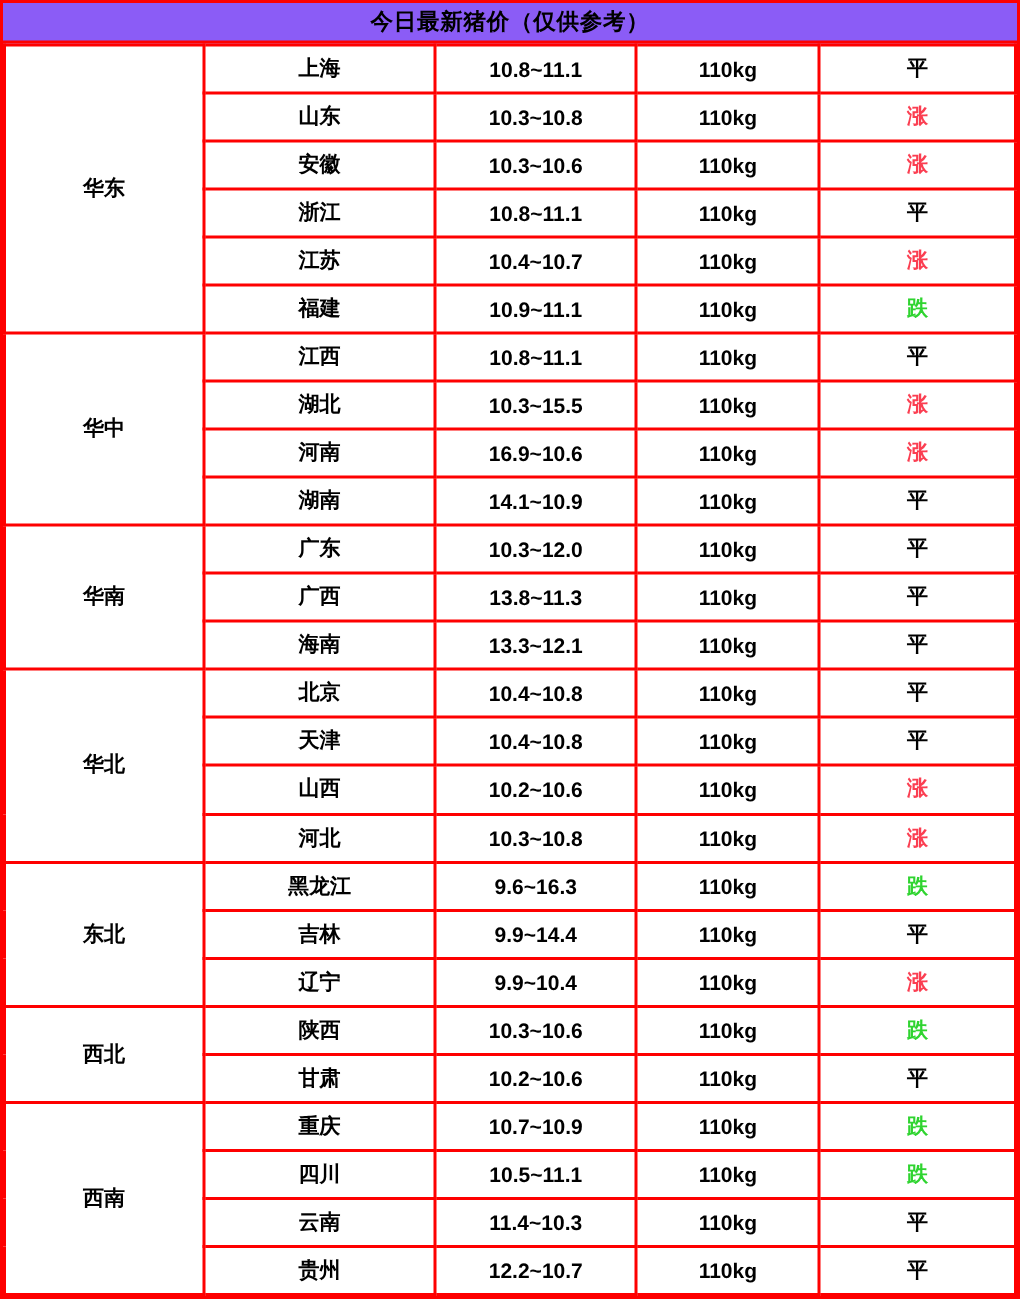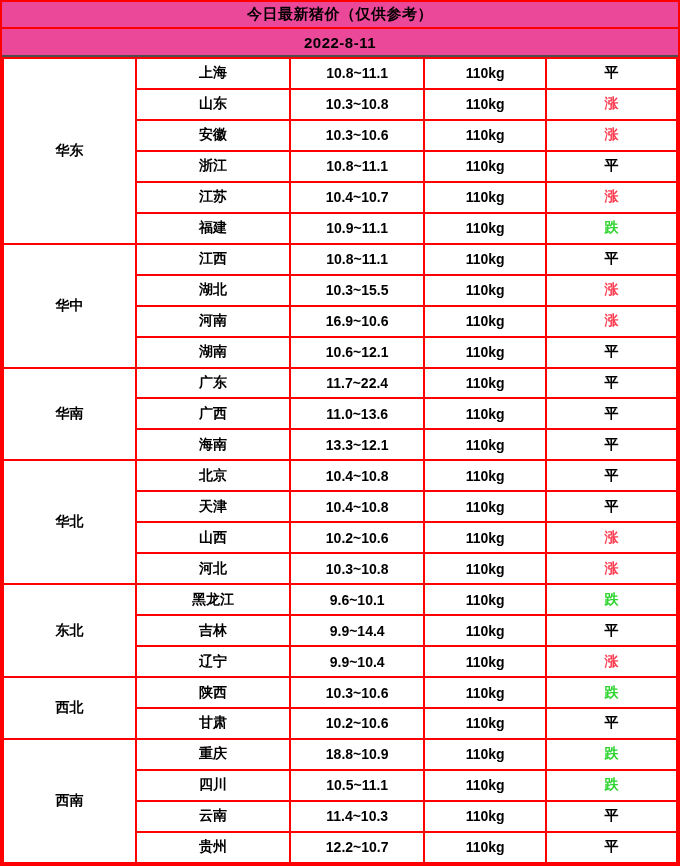--- a/index.html
+++ b/index.html
@@ -9,21 +9,21 @@
     width: 680px;
     height: 866px;
     box-sizing: border-box;
     border: 2px solid #fe0000;
     display: flex;
     flex-direction: column;
     background: #ffffff;
   }
 
   .title-bar, .date-bar {
-    background: #ec4899;
+    background: #8b5cf6;
     color: #000000;
     font-weight: bold;
     font-size: 15px;
     display: flex;
     align-items: center;
     justify-content: center;
     flex: 0 0 auto;
     letter-spacing: 0.5px;
   }
   .title-bar { height: 25px; border-bottom: 2px solid #fe0000; }
@@ -55,23 +55,20 @@
 
   td.region { font-size: 15px; }
 </style>
 </head>
 <body>
 
 <div class="sheet">
   <div class="title-bar">
     <span>今日最新猪价（仅供参考）</span>
   </div>
-  <div class="date-bar">
-    <span>2022-8-11</span>
-  </div>
 
   <table class="price-table">
     <colgroup>
       <col class="c-region">
         <col class="c-province">
         <col class="c-price">
         <col class="c-weight">
         <col class="c-trend">
     </colgroup>
     <tbody>
@@ -128,35 +125,35 @@
         <td style="color: rgb(251, 62, 81);">涨</td>
       </tr>
       <tr>
         <td>河南</td>
         <td>16.9~10.6</td>
         <td>110kg</td>
         <td style="color: rgb(251, 62, 81);">涨</td>
       </tr>
       <tr>
         <td>湖南</td>
-        <td>10.6~12.1</td>
+        <td>14.1~10.9</td>
         <td>110kg</td>
         <td style="color: rgb(0, 0, 0);">平</td>
       </tr>
 
       <tr>
         <td class="region" rowspan="3">华南</td>
         <td>广东</td>
-        <td>11.7~22.4</td>
+        <td>10.3~12.0</td>
         <td>110kg</td>
         <td style="color: rgb(0, 0, 0);">平</td>
       </tr>
       <tr>
         <td>广西</td>
-        <td>11.0~13.6</td>
+        <td>13.8~11.3</td>
         <td>110kg</td>
         <td style="color: rgb(0, 0, 0);">平</td>
       </tr>
       <tr>
         <td>海南</td>
         <td>13.3~12.1</td>
         <td>110kg</td>
         <td style="color: rgb(0, 0, 0);">平</td>
       </tr>
 
@@ -182,21 +179,21 @@
       <tr>
         <td>河北</td>
         <td>10.3~10.8</td>
         <td>110kg</td>
         <td style="color: rgb(251, 62, 81);">涨</td>
       </tr>
 
       <tr>
         <td class="region" rowspan="3">东北</td>
         <td>黑龙江</td>
-        <td>9.6~10.1</td>
+        <td>9.6~16.3</td>
         <td>110kg</td>
         <td style="color: rgb(47, 212, 48);">跌</td>
       </tr>
       <tr>
         <td>吉林</td>
         <td>9.9~14.4</td>
         <td>110kg</td>
         <td style="color: rgb(0, 0, 0);">平</td>
       </tr>
       <tr>
@@ -216,21 +213,21 @@
       <tr>
         <td>甘肃</td>
         <td>10.2~10.6</td>
         <td>110kg</td>
         <td style="color: rgb(0, 0, 0);">平</td>
       </tr>
 
       <tr>
         <td class="region" rowspan="4">西南</td>
         <td>重庆</td>
-        <td>18.8~10.9</td>
+        <td>10.7~10.9</td>
         <td>110kg</td>
         <td style="color: rgb(47, 212, 48);">跌</td>
       </tr>
       <tr>
         <td>四川</td>
         <td>10.5~11.1</td>
         <td>110kg</td>
         <td style="color: rgb(47, 212, 48);">跌</td>
       </tr>
       <tr>

